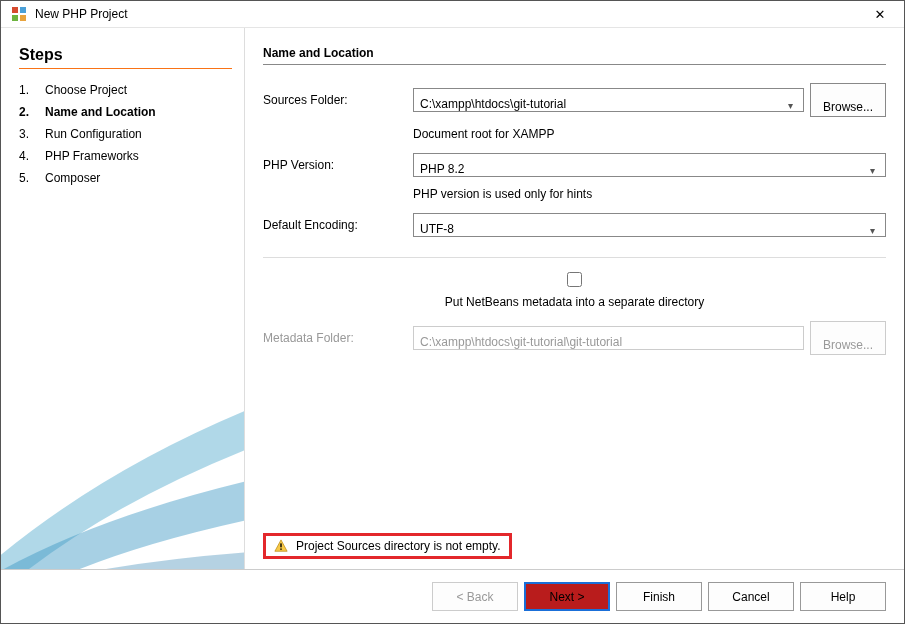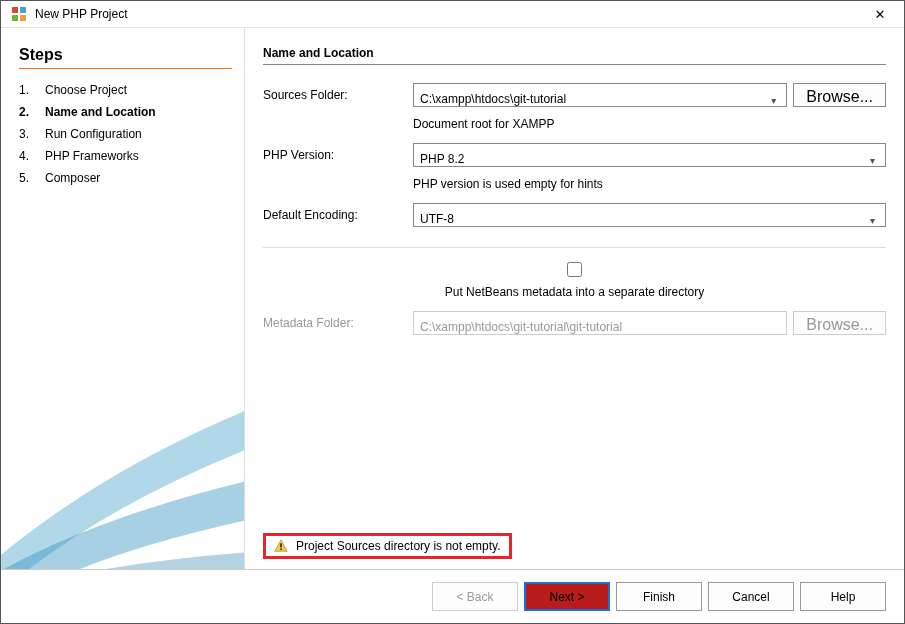--- a/index.html
+++ b/index.html
@@ -108,24 +108,24 @@
       width: 100%;
     }
     .select-like {
       display: flex; align-items: flex-end; justify-content: space-between;
       cursor: pointer;
     }
     .select-like.disabled { color: #999; border-color: #ccc; background: #fff; }
     .chev { font-size: 10px; color: #555; padding: 0 4px; }
     .btn-inline {
       height: 24px;
-      padding: 4px 12px;
+      padding: 16px 12px;
       border: 1px solid #888;
       background: #fdfdfd;
-      font-size: 16px;
+      font-size: 12px;
       cursor: pointer;
       font-family: inherit;
     }
     .btn-inline.disabled { color: #999; border-color: #ccc; cursor: default; }
     .hint-row {
       display: flex;
       margin-bottom: 12px;
     }
     .hint-row .spacer { width: 150px; }
     .hint-row .hint-text { font-size: 12px; color: #000; }
@@ -244,21 +244,21 @@
       <label class="field-label">PHP Version:</label>
       <div class="controls">
         <div class="select-like">
           <span>PHP 8.2</span>
           <span class="chev">▾</span>
         </div>
       </div>
     </div>
     <div class="hint-row">
       <span class="spacer"></span>
-      <span class="hint-text">PHP version is used empty for hints</span>
+      <span class="hint-text">PHP version is used only for hints</span>
     </div>
 
     <div class="form-row">
       <label class="field-label">Default Encoding:</label>
       <div class="controls">
         <div class="select-like">
           <span>UTF-8</span>
           <span class="chev">▾</span>
         </div>
       </div>

